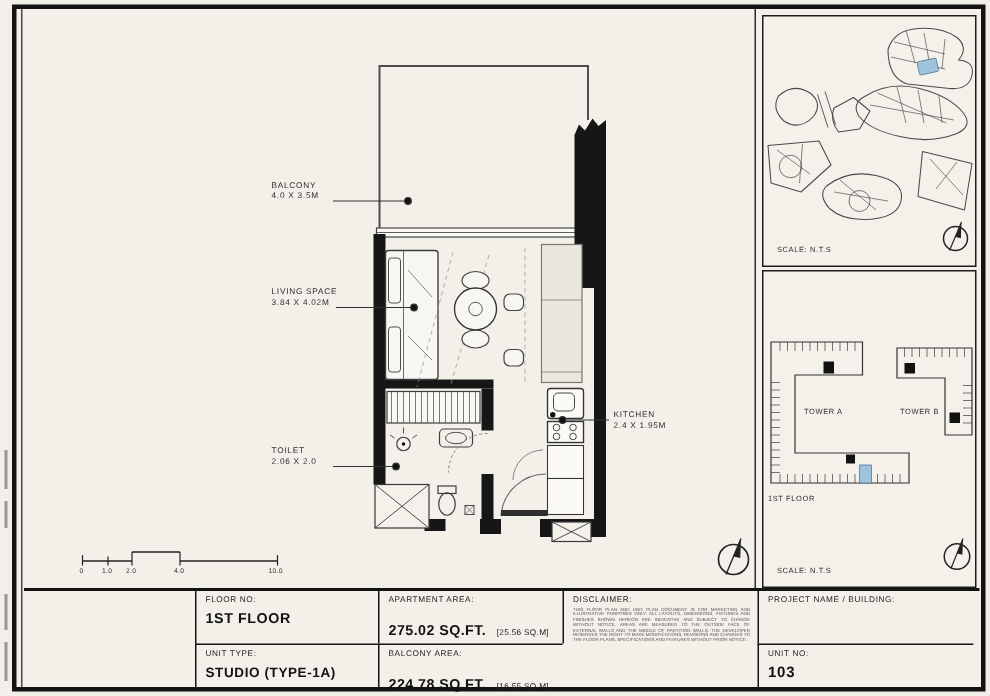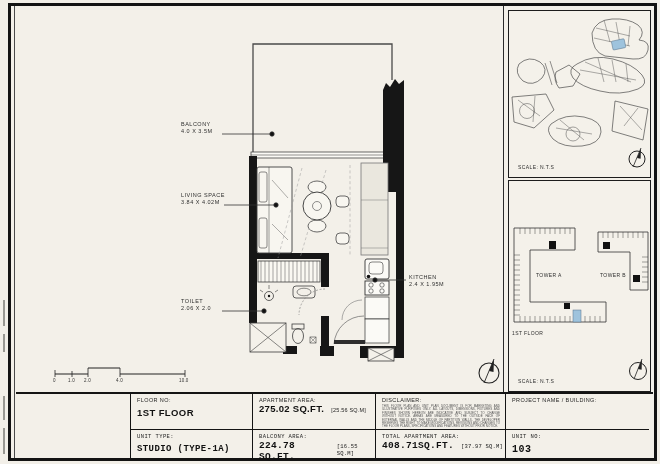--- a/index.html
+++ b/index.html
@@ -21,25 +21,25 @@
   .plan-label{font-size:5.5px;line-height:7px;letter-spacing:.5px;color:#2e2e2e;}
   .tiny{font-size:5px;letter-spacing:.4px;color:#2e2e2e;}
   .tick-label{font-size:4.5px;color:#333;letter-spacing:.2px;}
   .panel{position:absolute;border:1px solid #1c1c1c;background:#f4f1ea;}
   .panel.site{left:508px;top:10px;width:141px;height:166px;}
   .panel.key{left:508px;top:180px;width:141px;height:210px;}
   
   .tb{position:absolute;left:16px;top:392px;width:637px;height:65px;border-top:2px solid #141414;}
   .tb .cell{position:absolute;box-sizing:border-box;border-left:1.4px solid #141414;padding:3px 0 0 6px;}
   .tb .cell.first{border-left:none;}
-  .tb .r2{border-top:1.2px solid #141414;font-family:Liberation Mono, monospace;}
+  .tb .r2{border-top:1.2px solid #141414;}
   .tb-label{font-size:5.5px;letter-spacing:.4px;color:#1f1f1f;}
   .tb-value{font-size:9.5px;font-weight:700;letter-spacing:.4px;color:#111;margin-top:4px;}
   .tb-value.small{font-size:9px;}
-  .val-row{display:flex;align-items:baseline;gap:7px;margin-top:0;}
+  .val-row{display:flex;align-items:baseline;gap:7px;margin-top:12px;}
   .val-main{font-size:9.5px;font-weight:700;letter-spacing:.3px;color:#111;}
   .val-m{font-size:5.5px;font-weight:400;letter-spacing:.2px;color:#222;}
   .disclaimer-text{
     font-size:3px;line-height:3.4px;letter-spacing:0;color:#555;
     width:118px;margin-top:2px;white-space:normal;text-align:justify;
   }
   .unitno{font-size:10px;font-weight:700;letter-spacing:.5px;color:#111;margin-top:4px;}
 </style>
 </head>
 <body>
@@ -271,27 +271,20 @@
     <div class="val-row">
       <span class="val-main">224.78 SQ.FT.</span>
       <span class="val-m">[16.55 SQ.M]</span>
     </div>
   </div>
 
   <div class="cell" style="left:359px;top:0;width:130px;height:35px;">
     <div class="tb-label">DISCLAIMER:</div>
     <div class="disclaimer-text">THIS FLOOR PLAN AND UNIT PLAN DOCUMENT IS FOR MARKETING AND ILLUSTRATIVE PURPOSES ONLY. ALL LAYOUTS, DIMENSIONS, FIXTURES AND FINISHES SHOWN HEREON ARE INDICATIVE AND SUBJECT TO CHANGE WITHOUT NOTICE. AREAS ARE MEASURED TO THE OUTSIDE FACE OF EXTERNAL WALLS AND THE MIDDLE OF PARTITION WALLS. THE DEVELOPER RESERVES THE RIGHT TO MAKE MODIFICATIONS, REVISIONS AND CHANGES TO THE FLOOR PLANS, SPECIFICATIONS AND FEATURES WITHOUT PRIOR NOTICE.</div>
   </div>
-  <div class="cell r2" style="left:359px;top:35px;width:130px;height:30px;">
-    <div class="tb-label">TOTAL APARTMENT AREA:</div>
-    <div class="val-row">
-      <span class="val-main">408.71SQ.FT.</span>
-      <span class="val-m">[37.97 SQ.M]</span>
-    </div>
-  </div>
 
   <div class="cell" style="left:489px;top:0;width:148px;height:35px;">
     <div class="tb-label">PROJECT NAME / BUILDING:</div>
   </div>
   <div class="cell r2" style="left:489px;top:35px;width:144px;height:30px;">
     <div class="tb-label">UNIT NO:</div>
     <div class="unitno">103</div>
   </div>
 </div>
 

